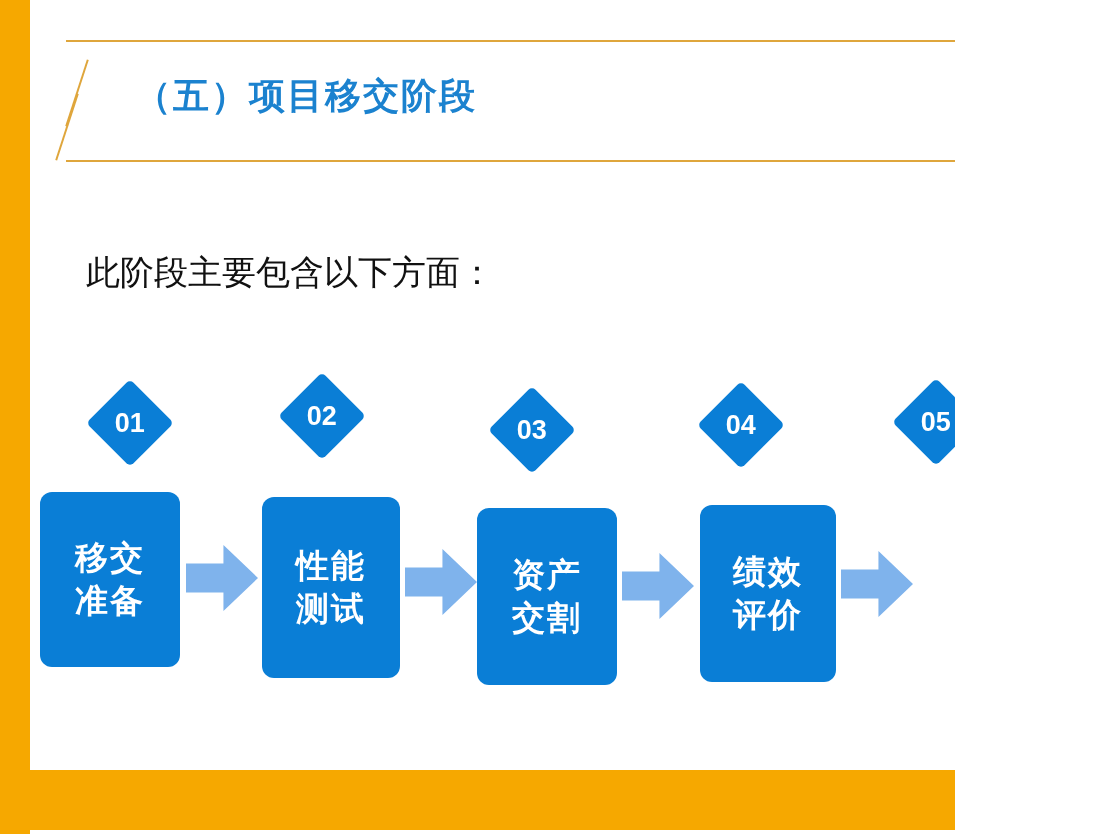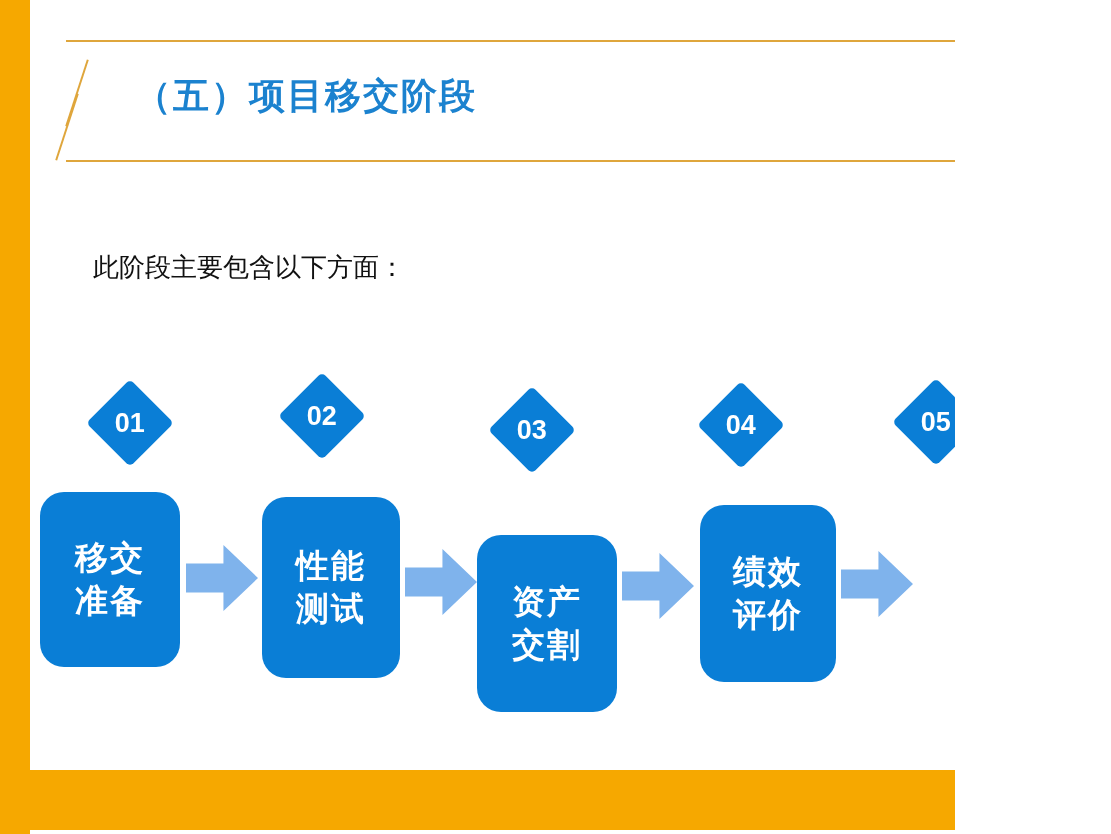--- a/index.html
+++ b/index.html
@@ -55,24 +55,24 @@
     top: 72px;
     margin: 0;
     font-size: 36px;
     font-weight: bold;
     letter-spacing: 2px;
     color: #1B82CF;
   }
 
   .intro {
     position: absolute;
-    left: 93px;
+    left: 86px;
     top: 250px;
     margin: 0;
-    font-size: 26px;
+    font-size: 34px;
     color: #111111;
     font-family: Liberation Serif, serif;
   }
 
   
   .diamond {
     position: absolute;
     width: 62px;
     height: 62px;
     background: #0A7ED6;
@@ -91,34 +91,34 @@
   .d1 { left: 99px;  top: 392px; }
   .d2 { left: 291px; top: 385px; }
   .d3 { left: 501px; top: 399px; }
   .d4 { left: 710px; top: 394px; }
   .d5 { left: 905px; top: 391px; }
 
   
   .stepbox {
     position: absolute;
     background: #0A7ED6;
-    border-radius: 24px;
+    border-radius: 12px;
     display: flex;
     flex-direction: column;
     align-items: center;
     justify-content: center;
     color: #ffffff;
     font-size: 33px;
     font-weight: bold;
     line-height: 1.28;
     letter-spacing: 2px;
   }
   .b1 { left: 40px;  top: 492px; width: 140px; height: 175px; }
   .b2 { left: 262px; top: 497px; width: 138px; height: 181px; text-align: right; }
-  .b3 { left: 477px; top: 535px; width: 140px; height: 177px; }
+  .b3 { left: 477px; top: 508px; width: 140px; height: 177px; }
   .b4 { left: 700px; top: 505px; width: 136px; height: 177px; justify-content: center; }
   .b5 { left: 903px; top: 503px; width: 127px; height: 175px; }
 
   
   .arrow {
     position: absolute;
     width: 72px;
     height: 66px;
     background: #7FB3EC;
     clip-path: polygon(0% 28%, 52% 28%, 52% 0%, 100% 50%, 52% 100%, 52% 72%, 0% 72%);

